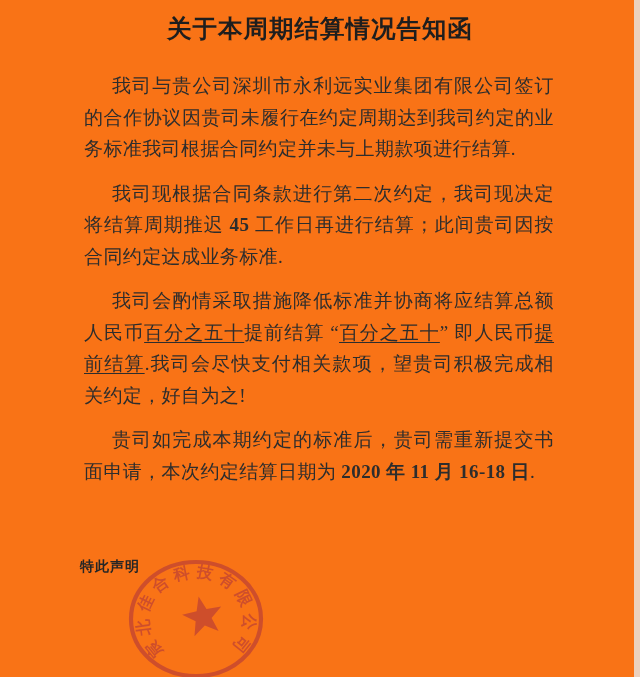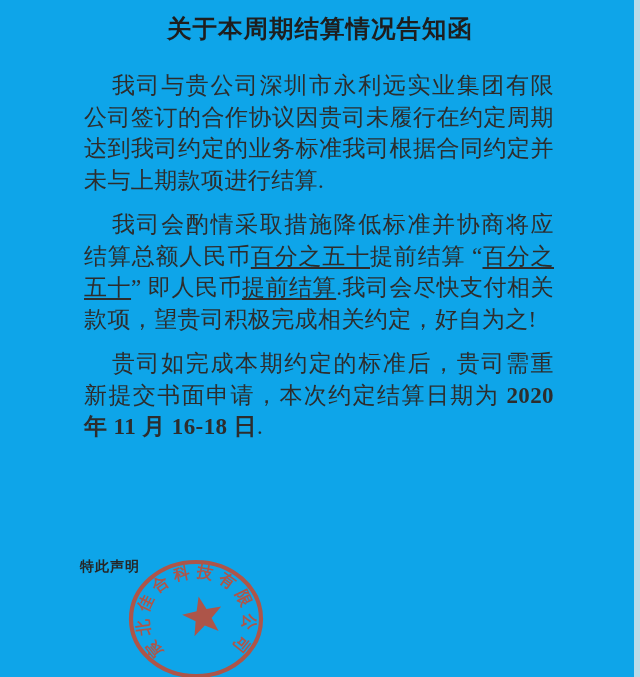--- a/index.html
+++ b/index.html
@@ -1,38 +1,38 @@
 <!DOCTYPE html>
 <html><head>
 <meta charset="utf-8">
 <style>
   html,body{margin:0;padding:0;}
   body{background:#ffffff;}
   .page{
     position:relative;
     width:640px;height:677px;
-    background:#0ea5e9;
+    background:#f97316;
     overflow:hidden;
     font-family:"Liberation Serif","DejaVu Serif",serif;
     color:#2d2d2d;
   }
   .edge-right{
     position:absolute;top:0;right:0;width:6px;height:677px;
     background:#e9e9e9;opacity:.8;
   }
   .title{
     margin:0;padding-top:13px;
     text-align:center;
     font-size:24.5px;font-weight:bold;color:#1e1e1e;
     letter-spacing:1px;
     line-height:32px;
   }
   .doc-body{
     position:absolute;left:84px;top:70px;width:470px;
-    font-size:23px;line-height:31.5px;
+    font-size:19px;line-height:31.5px;
     text-align:justify;
     letter-spacing:.4px;
   }
   .para{margin:0 0 13px 0;text-indent:28px;}
   .para .b{font-weight:bold;}
   .para .u{text-decoration:underline;text-underline-offset:3px;}
   .closing{
     position:absolute;left:80px;top:558px;
     font-size:14px;font-weight:bold;color:#262626;
     letter-spacing:1px;
@@ -48,20 +48,21 @@
 </style>
 </head>
 <body>
 
 <div class="page">
 
   <h1 class="title">关于本周期结算情况告知函</h1>
 
   <div class="doc-body">
       <p class="para"><span>我司与贵公司深圳市永利远实业集团有限公司签订的合作协议因贵司未履行在约定周期达到我司约定的业务标准我司根据合同约定并未与上期款项进行结算.</span></p>
+      <p class="para"><span>我司现根据合同条款进行第二次约定，我司现决定将结算周期推迟 </span><span class="b">45</span><span> 工作日再进行结算；此间贵司因按合同约定达成业务标准.</span></p>
       <p class="para"><span>我司会酌情采取措施降低标准并协商将应结算总额人民币</span><span class="u">百分之五十</span><span>提前结算 “</span><span class="u">百分之五十</span><span>” 即人民币</span><span class="u">提前结算</span><span>.我司会尽快支付相关款项，望贵司积极完成相关约定，好自为之!</span></p>
       <p class="para"><span>贵司如完成本期约定的标准后，贵司需重新提交书面申请，本次约定结算日期为 </span><span class="b">2020 年 11 月 16-18 日</span><span>.</span></p>
     </div>
 
   <div class="closing">特此声明</div>
 
   <svg class="seal" viewBox="0 0 142 124" xmlns="http://www.w3.org/2000/svg">
     <defs>
       <path id="sealArc" d="M 37,93 A 48,42 0 1 1 105,93" fill="none"></path>
     </defs>

